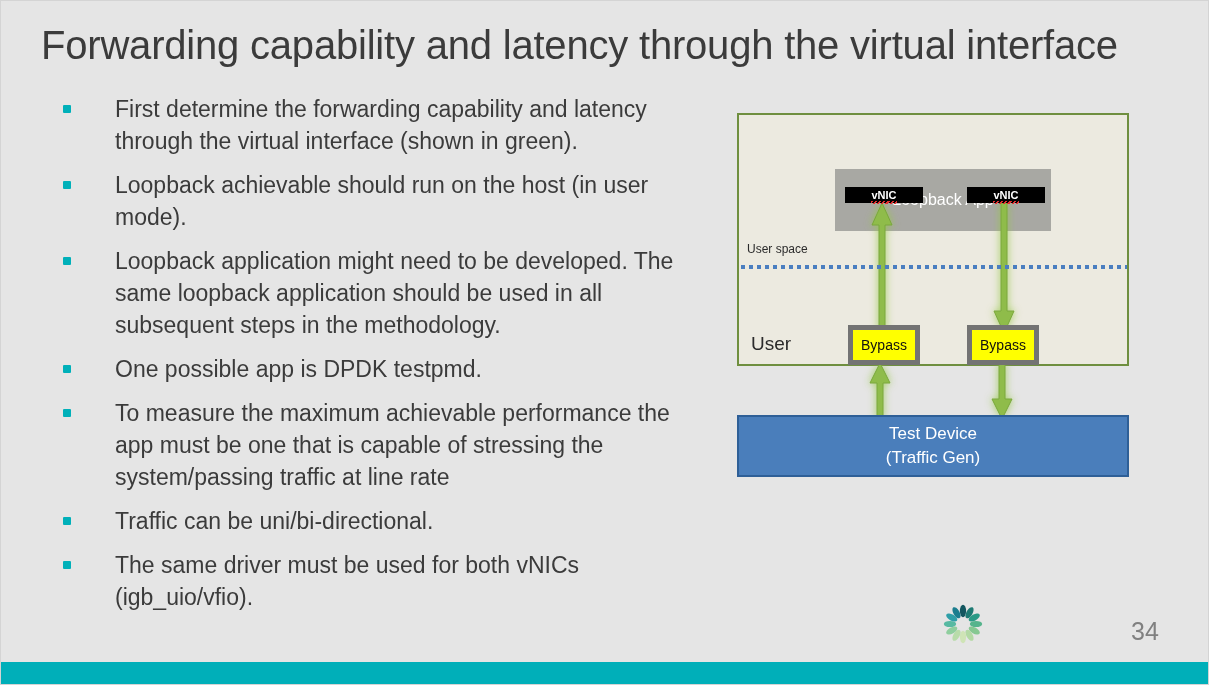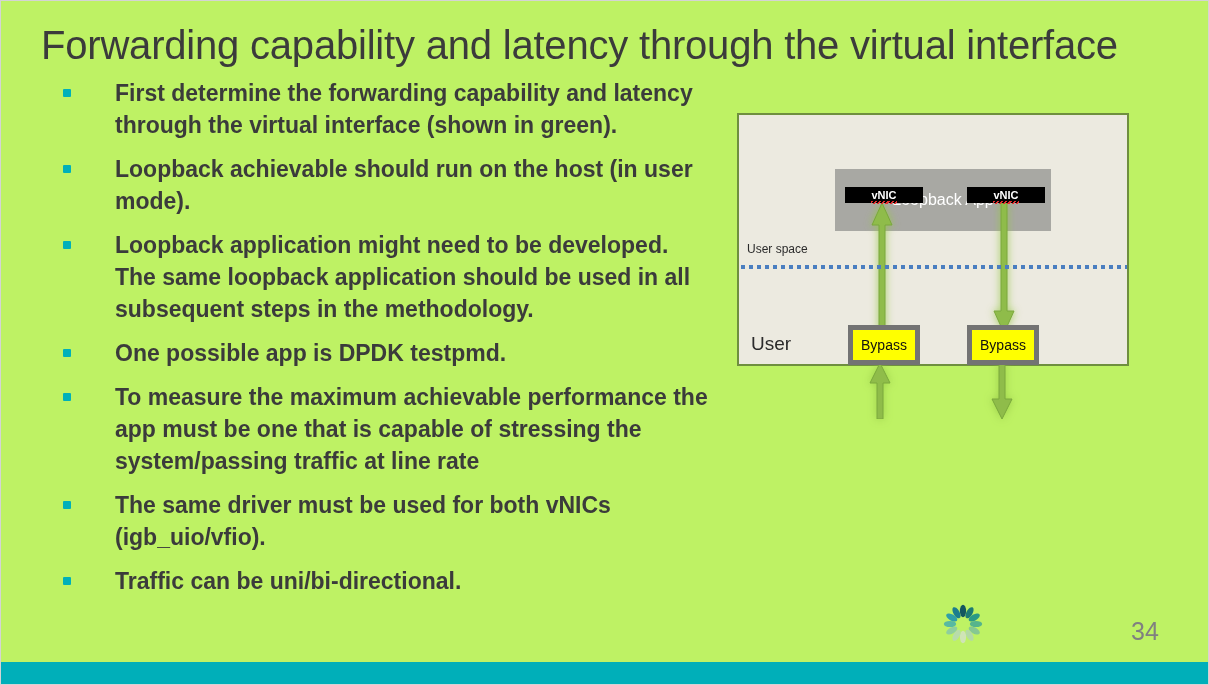--- a/index.html
+++ b/index.html
@@ -7,21 +7,21 @@
     padding: 0;
     background: #ffffff;
   }
   body {
     font-family: "Liberation Sans", sans-serif;
   }
   .slide {
     position: relative;
     width: 1209px;
     height: 685px;
-    background: #bef264;
+    background: #e5e5e5;
     overflow: hidden;
     box-sizing: border-box;
     border: 1px solid #d4d4d4;
   }
 
   
   .slide-title {
     position: absolute;
     left: 40px;
     top: 20px;
@@ -32,23 +32,22 @@
     font-family: "Liberation Sans", sans-serif;
     font-weight: normal;
     letter-spacing: -0.2px;
     white-space: nowrap;
   }
 
   
   .bullets {
     position: absolute;
     left: 62px;
-    top: 76px;
+    top: 92px;
     width: 650px;
-    font-weight: bold;
   }
   .bullet-row {
     display: flex;
     align-items: flex-start;
     margin-bottom: 12px;
   }
   .bullet-marker {
     flex: 0 0 auto;
     width: 8px;
     height: 8px;
@@ -275,26 +274,26 @@
       <span class="bullet-text">One possible app is DPDK testpmd.</span>
     </div>
 
     <div class="bullet-row">
       <span class="bullet-marker"></span>
       <span class="bullet-text">To measure the maximum achievable performance the app must be one that is capable of stressing the system/passing traffic at line rate</span>
     </div>
 
     <div class="bullet-row">
       <span class="bullet-marker"></span>
+      <span class="bullet-text">Traffic can be uni/bi-directional.</span>
+    </div>
+
+    <div class="bullet-row">
+      <span class="bullet-marker"></span>
       <span class="bullet-text">The same driver must be used for both vNICs (igb_uio/vfio).</span>
-    </div>
-
-    <div class="bullet-row">
-      <span class="bullet-marker"></span>
-      <span class="bullet-text">Traffic can be uni/bi-directional.</span>
     </div>
 
   </div>
 
   <div class="diagram">
 
     <div class="host-box">
       <div class="host-label">User</div>
       <div class="user-space-label">User space</div>
       <div class="dotted-line"></div>
@@ -326,20 +325,24 @@
       <svg viewBox="0 0 22 56" preserveAspectRatio="none">
         <polygon points="11,0 21,20 14,20 14,56 8,56 8,20 1,20" fill="#8fbc4a" stroke="#7aa83c" stroke-width="1"></polygon>
       </svg>
     </div>
     <div class="arrow arrow-down-bot">
       <svg viewBox="0 0 22 56" preserveAspectRatio="none">
         <polygon points="11,56 21,36 14,36 14,0 8,0 8,36 1,36" fill="#8fbc4a" stroke="#7aa83c" stroke-width="1"></polygon>
       </svg>
     </div>
 
+    <div class="test-device">
+      <span>Test Device</span>
+      <span>(Traffic Gen)</span>
+    </div>
 
   </div>
 
   <div class="logo-area">
     <span class="logo-mark">
       <svg viewBox="0 0 42 42" width="42" height="42">
         <g transform="translate(21,21)">
           <g transform="rotate(0)">
               <ellipse cx="0" cy="-13" rx="3.1" ry="6.2" fill="#13565f"></ellipse>
             </g>

